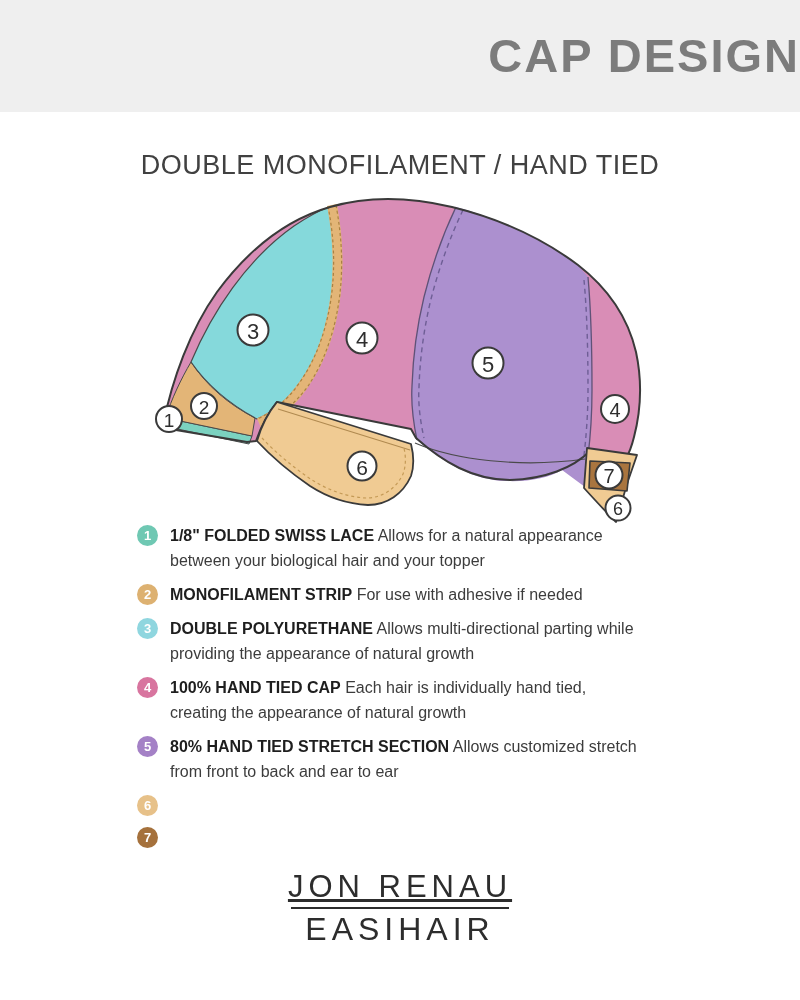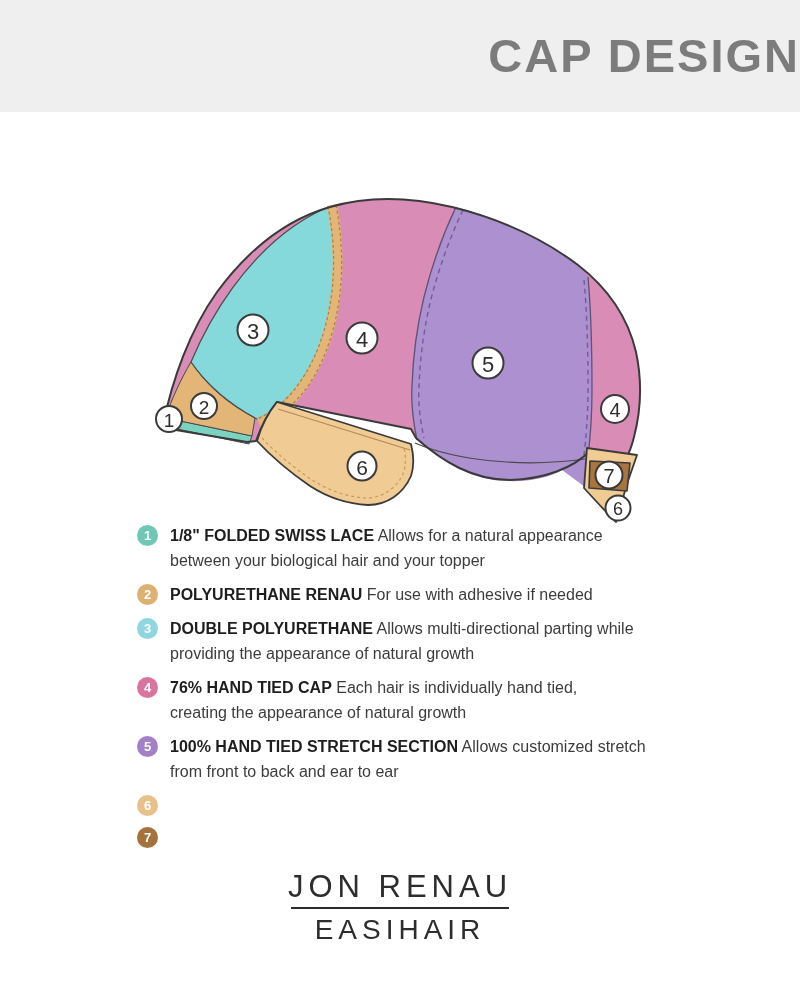--- a/index.html
+++ b/index.html
@@ -18,33 +18,34 @@
   .legend{position:absolute;left:137px;top:523px;width:545px;}
   .lg-item{display:flex;align-items:flex-start;margin-bottom:9px;}
   .lg-bullet{flex:0 0 21px;width:21px;height:21px;border-radius:50%;margin-top:2px;
              color:#fff;font-size:13px;font-weight:bold;display:flex;
              align-items:center;justify-content:center;}
   .lg-text{margin:0 0 0 12px;font-size:16px;line-height:25px;color:#3C3C3C;
            white-space:pre-wrap;}
   .lg-text b{color:#1E1E1E;}
   
   .brand{position:absolute;left:0;top:870px;width:800px;text-align:center;color:#2D2D2D;}
-  .brand-top{font-size:31px;font-weight:400;letter-spacing:5px;line-height:34px;}
+  .brand-top{font-size:31px;font-weight:400;letter-spacing:5px;line-height:34px;text-decoration:underline;}
   .brand-divider{width:218px;height:0;border-top:2px solid #2D2D2D;margin:3px auto 4px auto;}
-  .brand-bottom{font-size:28px;font-weight:400;letter-spacing:5px;line-height:33px;}
+  .brand-bottom{font-size:32px;font-weight:400;letter-spacing:5px;line-height:33px;}
 </style>
 </head>
 <body>
 
 <div class="page">
 
   <div class="banner">
     <h1>CAP DESIGN</h1>
   </div>
 
+  <div class="subtitle">DOUBLE MONOFILAMENT / HAND TIED</div>
 
   <svg class="diagram" width="520" height="345" viewBox="150 195 520 345">
 
     <path d="M 163 425 C 172 380 190 330 217 292 C 248 250 285 220 330 207
              C 368 196 410 197 452 207 C 497 218 542 238 578 265
              C 609 289 628 318 636 352 C 642 380 641 410 634 437
              C 631 449 628 455 626 458 L 590 451
              C 573 468 545 479 510 480 C 473 480 443 462 416 438
              L 411 429 L 277 402 C 268 413 261 427 256 441
              L 247 442 L 164 428 Z" fill="#D98DB6"></path>
@@ -140,35 +141,35 @@
   </svg>
 
   <div class="legend" id="legend">
       <div class="lg-item">
         <span class="lg-bullet" style="background: rgb(111, 200, 179);">1</span>
         <p class="lg-text"><b>1/8" FOLDED SWISS LACE</b> Allows for a natural appearance
 between your biological hair and your topper</p>
       </div>
       <div class="lg-item">
         <span class="lg-bullet" style="background: rgb(221, 177, 113);">2</span>
-        <p class="lg-text"><b>POLYURETHANE RENAU</b> For use with adhesive if needed</p>
+        <p class="lg-text"><b>MONOFILAMENT STRIP</b> For use with adhesive if needed</p>
       </div>
       <div class="lg-item">
         <span class="lg-bullet" style="background: rgb(143, 214, 223);">3</span>
         <p class="lg-text"><b>DOUBLE POLYURETHANE</b> Allows multi-directional parting while
 providing the appearance of natural growth</p>
       </div>
       <div class="lg-item">
         <span class="lg-bullet" style="background: rgb(216, 117, 159);">4</span>
-        <p class="lg-text"><b>76% HAND TIED CAP</b> Each hair is individually hand tied,
+        <p class="lg-text"><b>100% HAND TIED CAP</b> Each hair is individually hand tied,
 creating the appearance of natural growth</p>
       </div>
       <div class="lg-item">
         <span class="lg-bullet" style="background: rgb(164, 129, 198);">5</span>
-        <p class="lg-text"><b>100% HAND TIED STRETCH SECTION</b> Allows customized stretch
+        <p class="lg-text"><b>80% HAND TIED STRETCH SECTION</b> Allows customized stretch
 from front to back and ear to ear</p>
       </div>
       <div class="lg-item">
         <span class="lg-bullet" style="background: rgb(231, 193, 137);">6</span>
       </div>
       <div class="lg-item">
         <span class="lg-bullet" style="background: rgb(165, 113, 60);">7</span>
       </div>
     </div>
 

